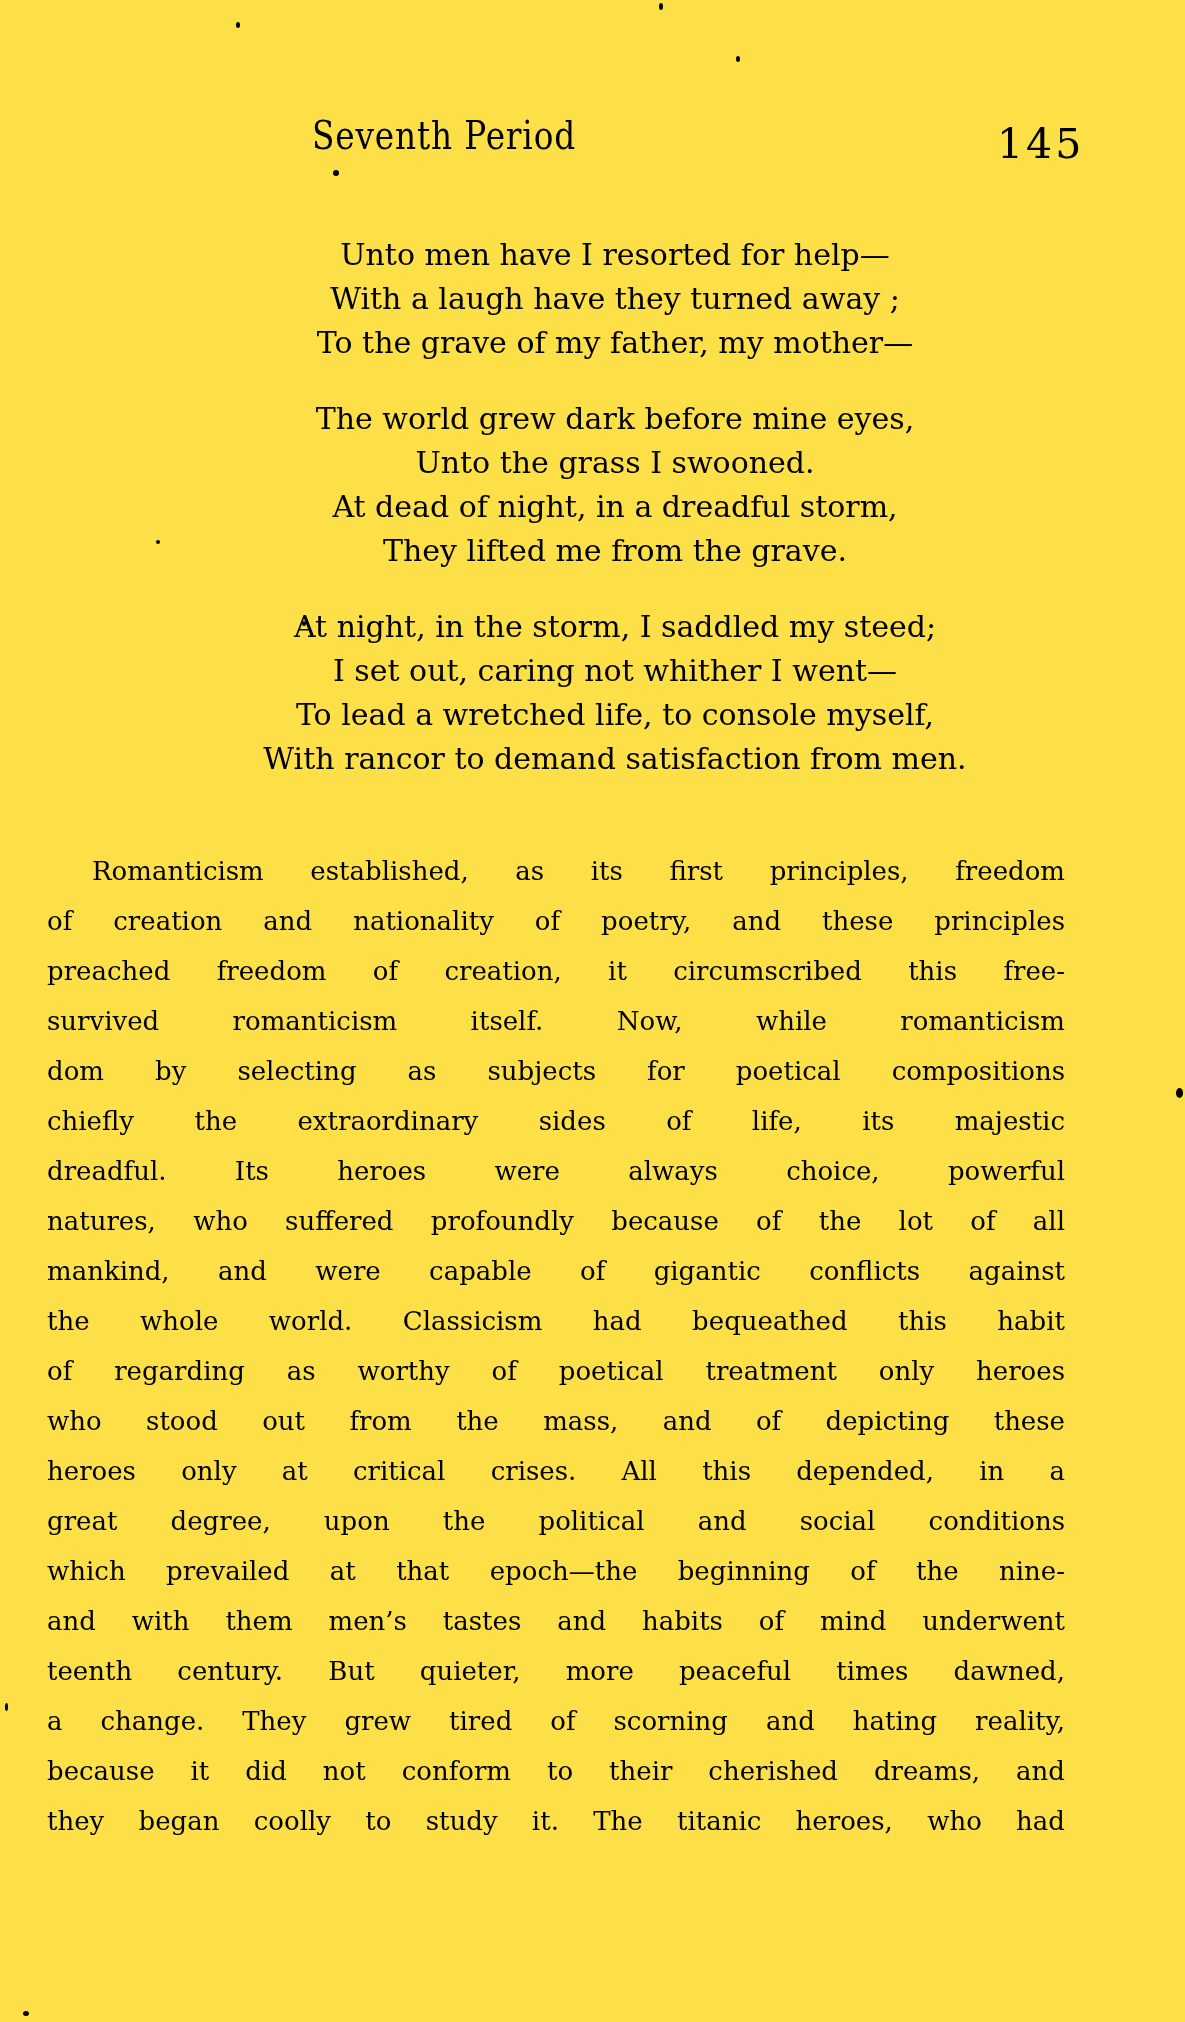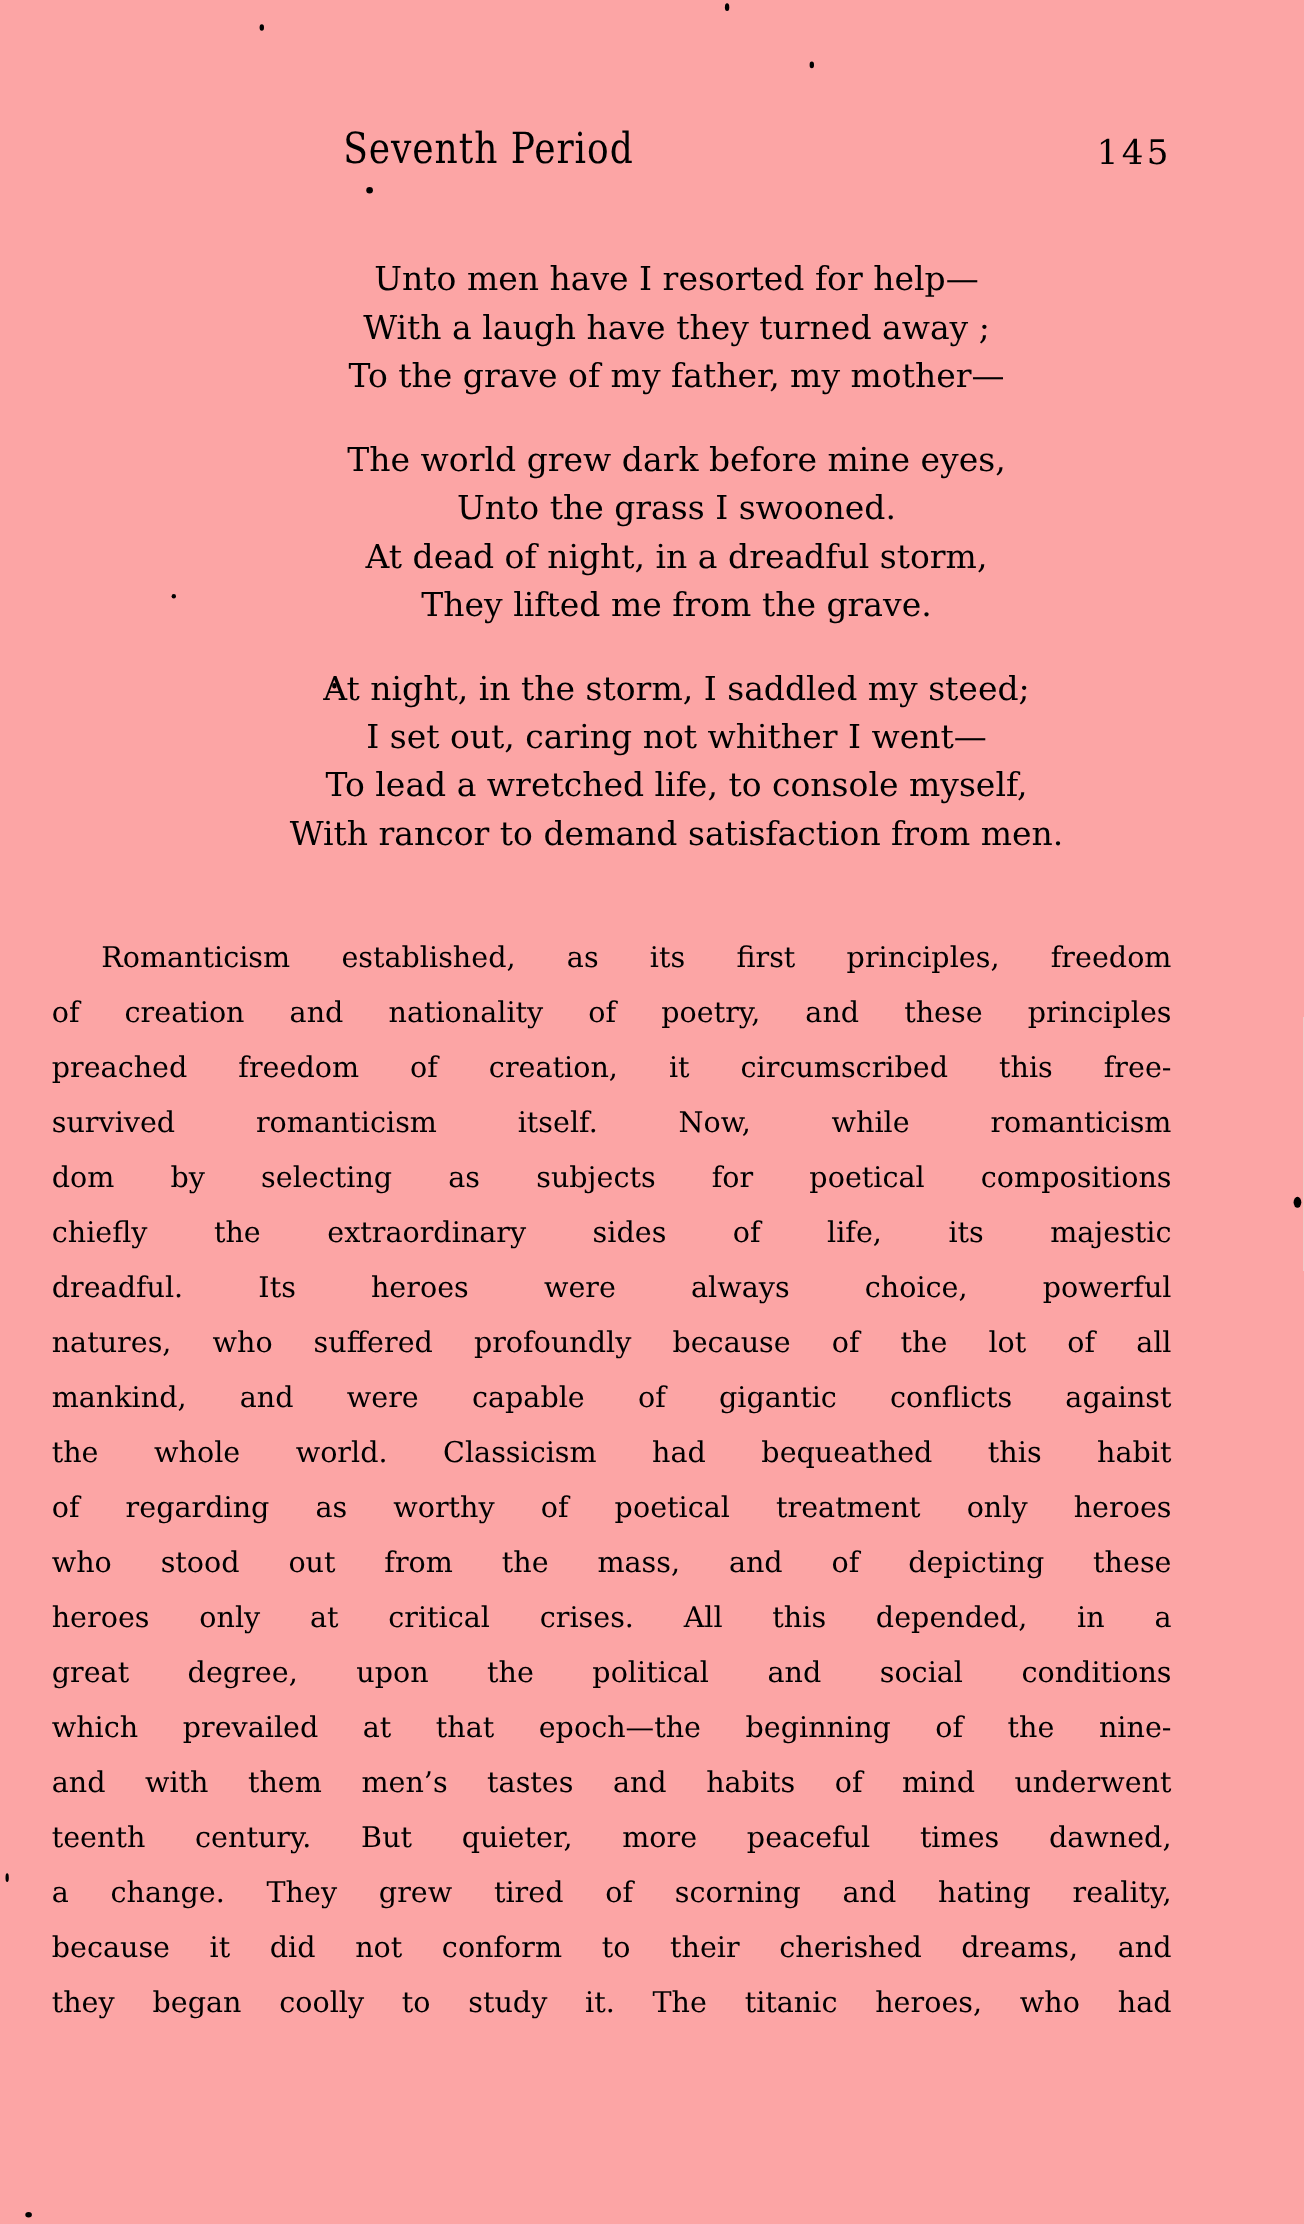--- a/index.html
+++ b/index.html
@@ -1,21 +1,21 @@
 <!DOCTYPE html>
 <html><head>
 <meta charset="utf-8">
 <style>
   html, body { margin: 0; padding: 0; background: #e8e8e8; }
   .page {
     position: relative;
     width: 1185px;
     height: 2022px;
     margin: 0 auto;
-    background: #fca5a5;
+    background: #fde047;
     color: #000000;
     font-family: "DejaVu Serif", "Liberation Serif", serif;
     overflow: hidden;
   }
 
   
   .running-head-title {
     position: absolute;
     top: 116px;
     left: 312px;
@@ -23,21 +23,21 @@
     line-height: 1;
     letter-spacing: 1px;
     transform: scaleX(0.84);
     transform-origin: left top;
     white-space: nowrap;
   }
   .running-head-folio {
     position: absolute;
     top: 124px;
     left: 997px;
-    font-size: 31px;
+    font-size: 41px;
     line-height: 1;
     letter-spacing: 3px;
     white-space: nowrap;
   }
 
   
   .poem {
     position: absolute;
     top: 233px;
     left: 165px;

